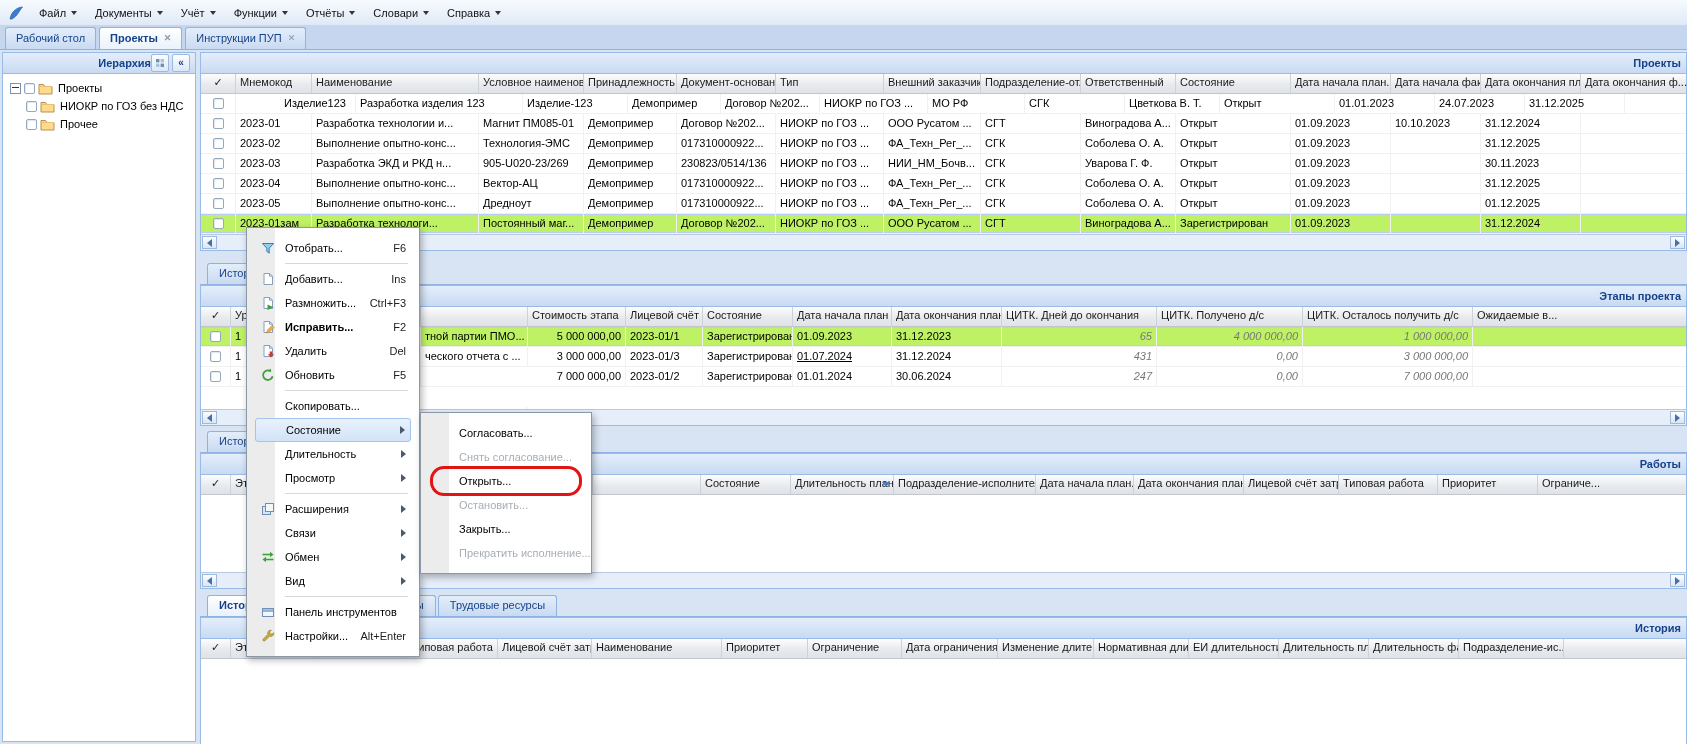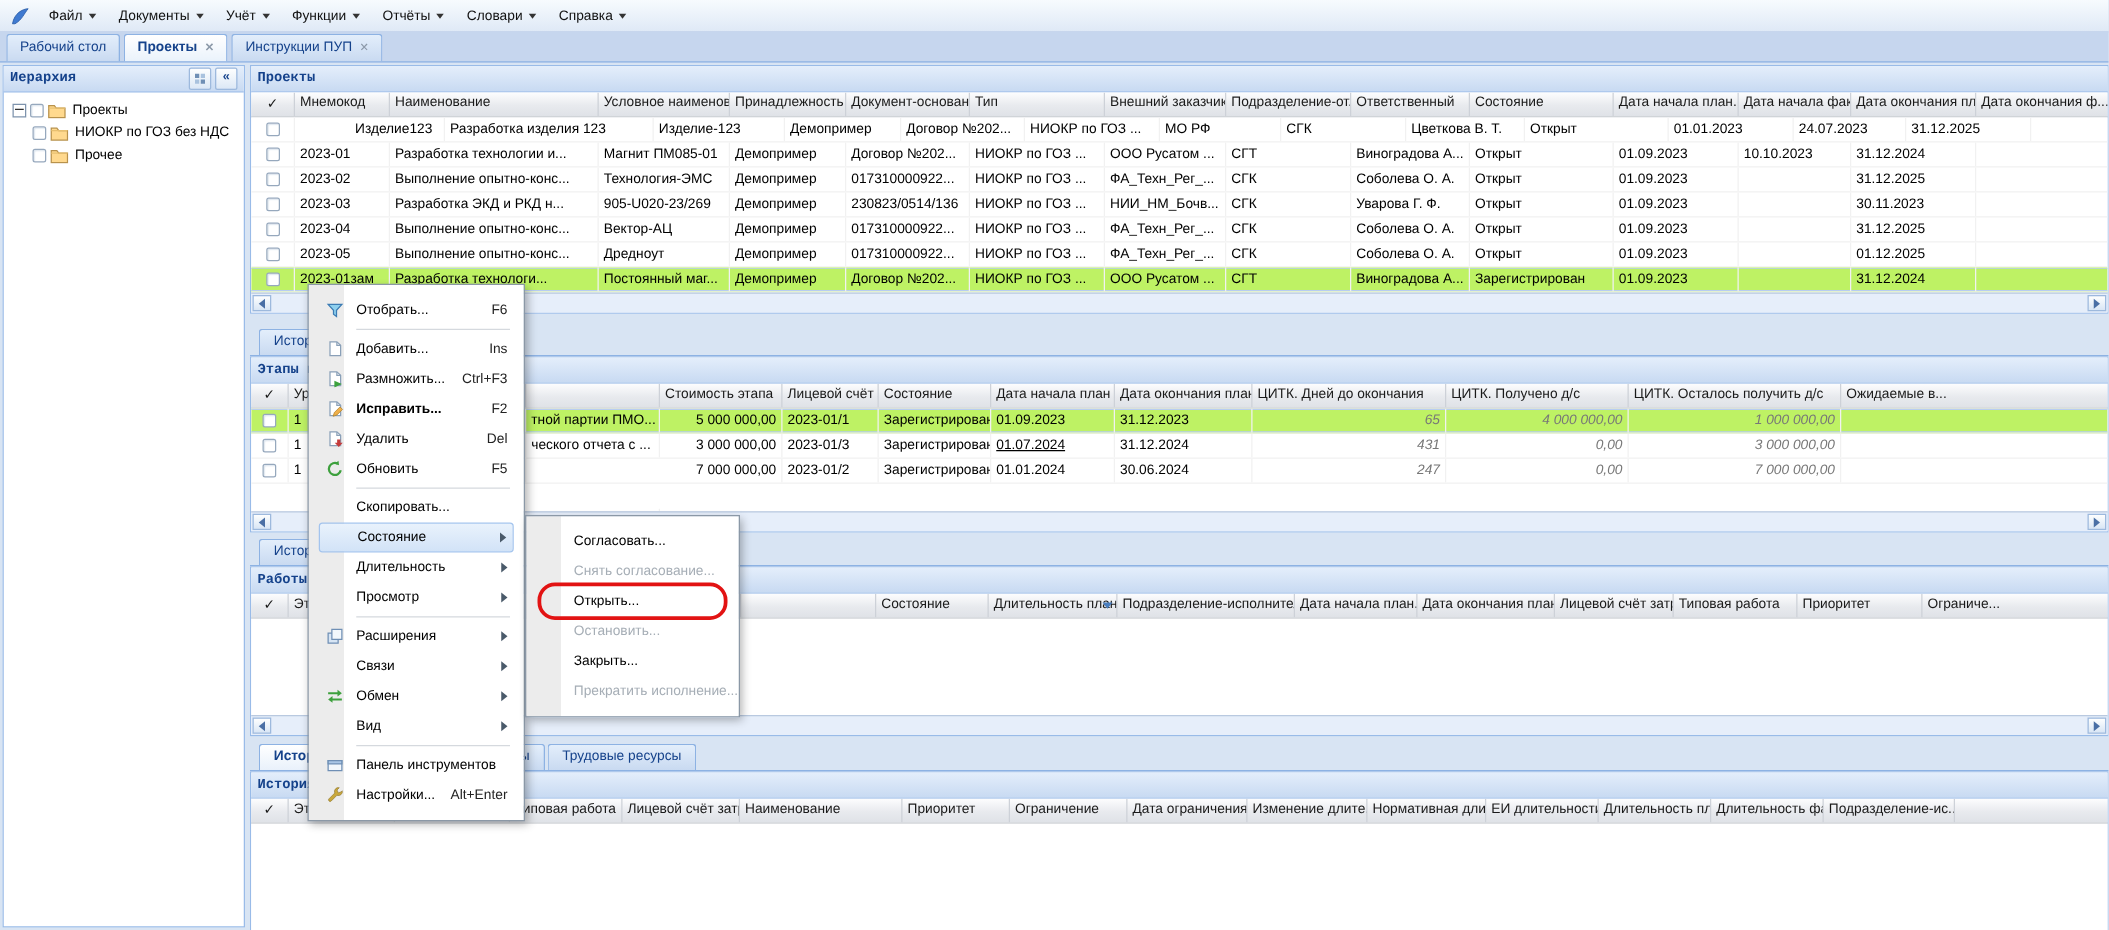--- a/index.html
+++ b/index.html
@@ -22,21 +22,21 @@
     border-radius:3px 3px 0 0;background:linear-gradient(#e3eefb,#c9daf1);color:#15428b;
     display:flex;align-items:center;gap:6px;}
   .wtab.active{background:linear-gradient(#ffffff,#eaf2fb);font-weight:bold;}
   .wtab .close{color:#8b98a8;font-size:9px;line-height:1;}
 
   
   .sidebar{position:absolute;left:2px;top:52px;width:194px;bottom:2px;background:#fff;
     border:1px solid #99bbe8;box-sizing:border-box;}
   .panel-header{height:21px;line-height:20px;background:linear-gradient(#e4eefb,#c8daf2);
     border-bottom:1px solid #99bbe8;color:#15428b;font-weight:bold;padding:0 5px;
-    display:flex;align-items:center;justify-content:space-between;box-sizing:border-box;font-family:Liberation Mono, monospace;}
+    display:flex;align-items:center;justify-content:flex-end;box-sizing:border-box;}
   .sb-tools{display:flex;gap:3px;}
   .sb-btn{width:16px;height:16px;border:1px solid #9db9dd;border-radius:2px;
     background:linear-gradient(#fdfefe,#dce8f6);display:flex;align-items:center;justify-content:center;
     color:#15428b;font-weight:bold;font-size:10px;line-height:1;}
   .tree{padding:5px 3px;}
   .tree-row{display:flex;align-items:center;height:18px;gap:3px;white-space:nowrap;}
   .expander{width:9px;height:9px;border:1px solid #7e93ad;background:#fff;position:relative;flex:none;}
   .expander::before{content:"";position:absolute;left:1px;right:1px;top:3px;height:1px;background:#333;}
   .cbx{width:11px;height:11px;background:#fff;border:1px solid #96a8bd;border-radius:2px;
     box-shadow:inset 1px 1px 1px #dfe7ef;flex:none;box-sizing:border-box;}

